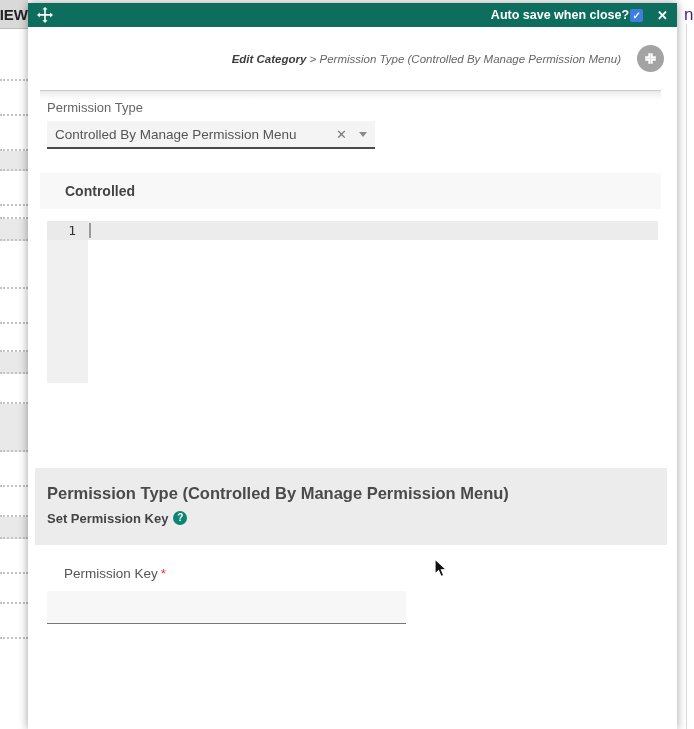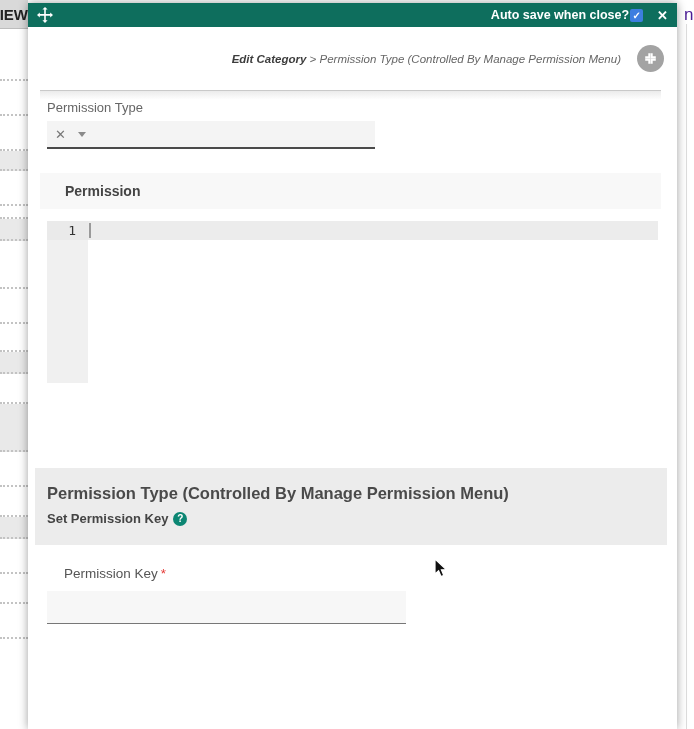--- a/index.html
+++ b/index.html
@@ -118,21 +118,21 @@
   .editor-cursor { position: absolute; left: 1px; top: 2px; width: 2px; height: 15px; background: #9a9a9a; }
 
   .perm-section {
     position: absolute; top: 465px; left: 7px; width: 632px; height: 77px;
     background: #ececec;
   }
   .perm-title {
     padding: 16px 0 0 12px; font-size: 16.5px; font-weight: bold; color: #4a4a4a;
   }
   .perm-subtitle-row {
-    margin: 8px 0 0 12px; display: flex; align-items: center; gap: 5px;
+    margin: 8px 0 0 12px; display: flex; gap: 5px;
   }
   .perm-subtitle { font-size: 13px; font-weight: bold; color: #444; }
   .help-icon {
     width: 14px; height: 14px; border-radius: 50%; background: #0c8673;
     color: #fff; font-size: 10px; font-weight: bold; line-height: 14px;
     text-align: center; cursor: pointer;
   }
 
   .pk-label {
     position: absolute; top: 563px; left: 36px; font-size: 13.5px; color: #555; text-align: right;
@@ -205,26 +205,27 @@
         <path d="M6.6 14.5V9.4H1.5"></path>
         <path d="M9.4 14.5V9.4h5.1"></path>
       </g>
     </svg>
   </div>
 
   <div class="panel">
     <div class="field-label pt-label">Permission Type</div>
 
     <div class="select">
+      <span class="select-value">Controlled By Manage Permission Menu</span>
       <span class="select-clear">✕</span>
       <span class="select-caret"></span>
     </div>
 
     <div class="dev-bar">
-      <span class="dev-title">Permission</span>
+      <span class="dev-title">Controlled</span>
     </div>
 
 
     <div class="editor">
       <div class="editor-gutter">
         <div class="gutter-line1">1</div>
       </div>
       <div class="editor-body">
         <div class="editor-line1">
           <span class="editor-cursor"></span>

